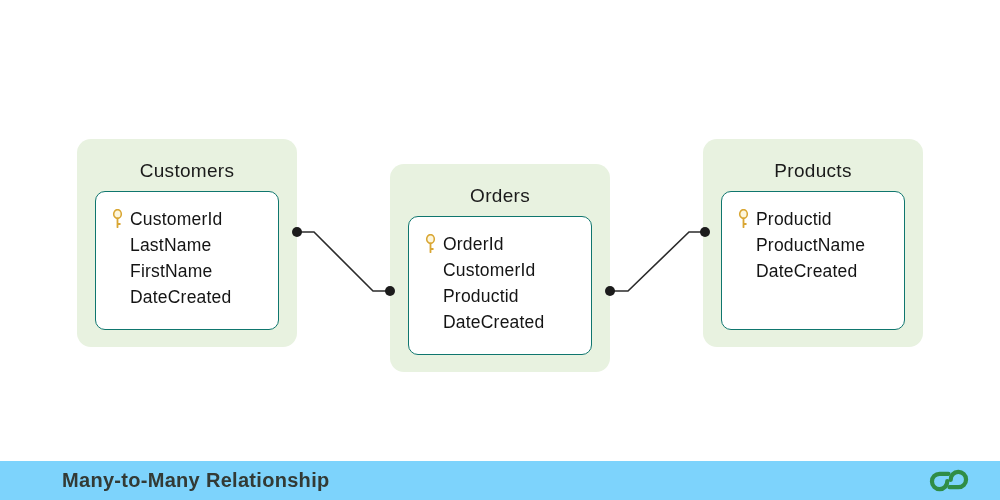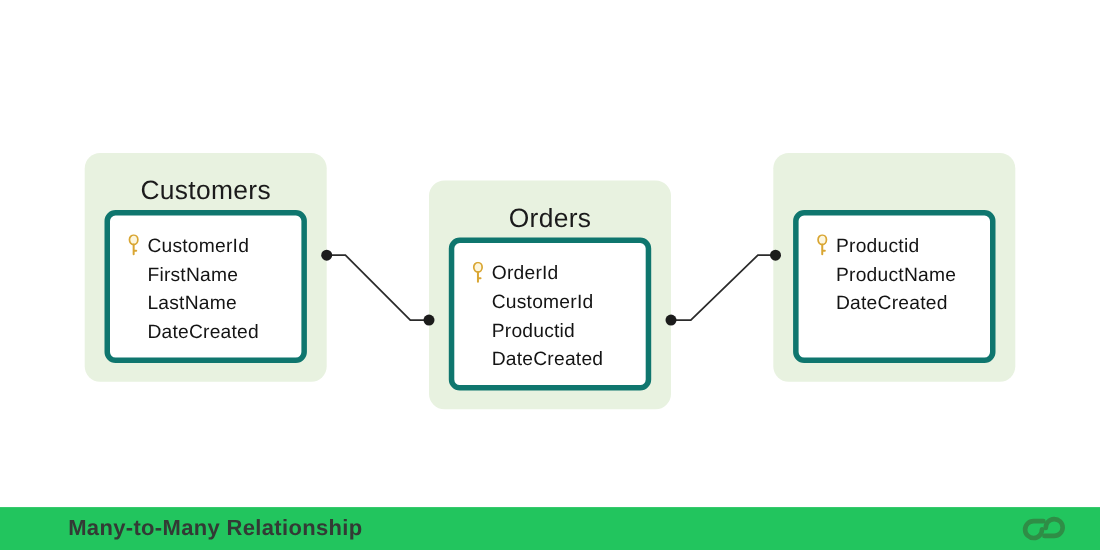--- a/index.html
+++ b/index.html
@@ -10,36 +10,36 @@
   }
   .panel {
     position:absolute; top:139px; width:220px; height:208px;
     background:#e8f2e0; border-radius:14px;
   }
   .panel-customers { left:77px; }
   .panel-orders    { left:390px;margin-top:25px; }
   .panel-products  { left:703px; }
   .panel-title {
     margin-top:21px; text-align:center;
-    font-size:24px; font-weight:500; color:#1b1b1b; letter-spacing:.3px;
+    font-size:19px; font-weight:500; color:#1b1b1b; letter-spacing:.3px;
   }
   .field-box {
     position:absolute; left:18px; right:18px; top:52px; bottom:17px;
-    background:#ffffff; border:5px solid #0f766e; border-radius:10px;
+    background:#ffffff; border:1px solid #0f766e; border-radius:10px;
     box-sizing:border-box; padding:14px 0 0 16px;
   }
   .field-row {
     display:flex; align-items:center; height:26px;
     font-size:17.5px; color:#141414; letter-spacing:.2px;
   }
   .key-slot { width:18px; flex:0 0 18px; display:flex; align-items:center; }
   .overlay { position:absolute; left:0; top:0; pointer-events:none; }
   .footer {
     position:absolute; left:0; bottom:0; width:1000px; height:39px;
-    background:#22c55e; display:flex; align-items:center;
+    background:#7dd3fc; display:flex; align-items:center;
   }
   .footer-caption {
     margin-left:62px; font-size:20px; font-weight:600;
     color:#333a35; letter-spacing:.3px;
   }
   .footer-logo { position:absolute; right:28px; top:6px; }
 </style>
 </head>
 <body>
 
@@ -50,25 +50,25 @@
       <span class="key-slot">
         <svg width="11" height="20" viewBox="0 0 12 22">
           <ellipse cx="6" cy="5.5" rx="4.2" ry="4.8" fill="#fdf6dd" stroke="#d9a633" stroke-width="1.7"></ellipse>
           <path d="M 6 10.3 V 20 M 6 16.5 H 8.6" stroke="#d9a633" stroke-width="2" fill="none" stroke-linecap="round"></path>
         </svg>
       </span>
       <span>CustomerId</span>
     </div>
     <div class="field-row">
       <span class="key-slot"></span>
-      <span>FirstName</span>
+      <span>LastName</span>
     </div>
     <div class="field-row">
       <span class="key-slot"></span>
-      <span>LastName</span>
+      <span>FirstName</span>
     </div>
     <div class="field-row">
       <span class="key-slot"></span>
       <span>DateCreated</span>
     </div>
   </div>
 </div>
 
 <div class="panel panel-orders">
   <div class="panel-title">Orders</div>
@@ -91,20 +91,21 @@
       <span>Productid</span>
     </div>
     <div class="field-row">
       <span class="key-slot"></span>
       <span>DateCreated</span>
     </div>
   </div>
 </div>
 
 <div class="panel panel-products">
+  <div class="panel-title">Products</div>
   <div class="field-box">
     <div class="field-row">
       <span class="key-slot">
         <svg width="11" height="20" viewBox="0 0 12 22">
           <ellipse cx="6" cy="5.5" rx="4.2" ry="4.8" fill="#fdf6dd" stroke="#d9a633" stroke-width="1.7"></ellipse>
           <path d="M 6 10.3 V 20 M 6 16.5 H 8.6" stroke="#d9a633" stroke-width="2" fill="none" stroke-linecap="round"></path>
         </svg>
       </span>
       <span>Productid</span>
     </div>

